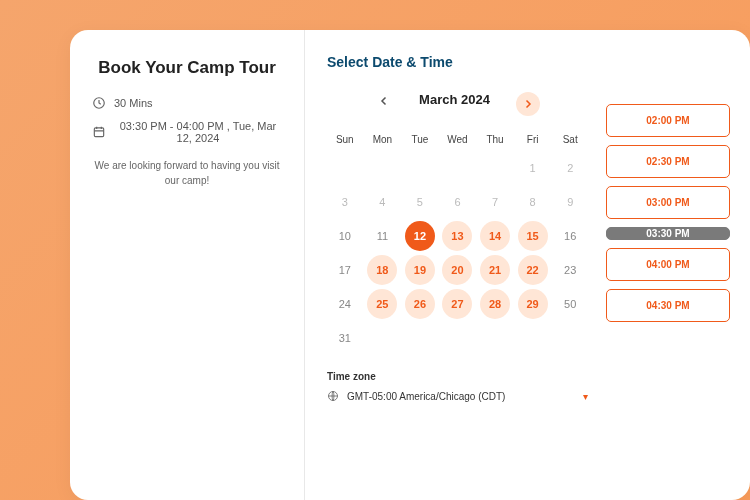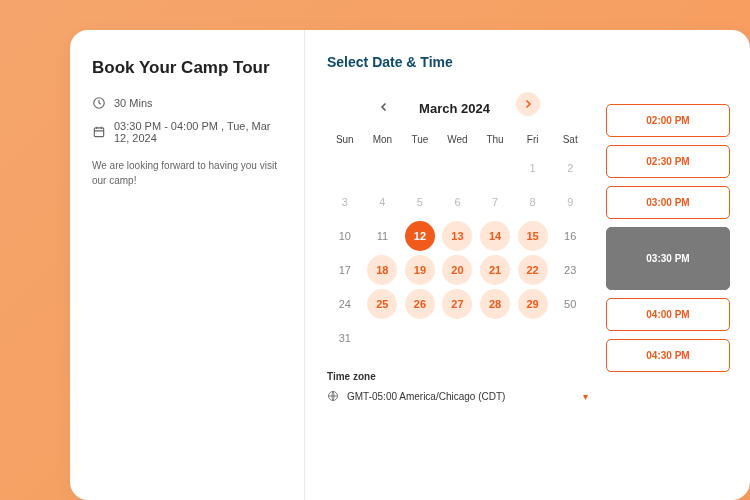--- a/index.html
+++ b/index.html
@@ -1,47 +1,47 @@
 <!DOCTYPE html>
 <html><head>
 <meta charset="utf-8">
 <style>
 * { margin: 0; padding: 0; box-sizing: border-box; font-family: -apple-system, BlinkMacSystemFont, 'Segoe UI', Arial, sans-serif; }
 body { width: 750px; height: 500px; background: linear-gradient(135deg, #f5a56c 0%, #f89b5a 100%); padding: 30px 0 0 70px; overflow: hidden; }
 .card { background: #fff; border-radius: 18px; width: 680px; height: 470px; display: flex; box-shadow: 0 4px 20px rgba(0,0,0,0.05); }
-.left { width: 235px; padding: 28px 22px; border-right: 1px solid #e8e8e8; }
+.left { width: 235px; padding: 28px 22px; border-right: 1px solid #e8e8e8; text-align: center; }
 .left h2 { font-size: 17px; font-weight: 700; color: #222; margin-bottom: 18px; }
 .meta-row { display: flex; align-items: center; gap: 8px; margin-bottom: 10px; color: #555; font-size: 11px; }
 .meta-row svg { width: 14px; height: 14px; flex-shrink: 0; }
 .desc { font-size: 10px; color: #666; margin-top: 14px; line-height: 1.5; }
 .right { flex: 1; padding: 24px 20px 16px 22px; display: flex; gap: 18px; }
 .cal-col { flex: 1; }
 .cal-col h3 { font-size: 14px; font-weight: 700; color: #0c4a6e; margin-bottom: 22px; }
-.month-nav { display: flex; align-items: flex-end; justify-content: center; gap: 26px; margin-bottom: 18px; }
+.month-nav { display: flex; align-items: flex-start; justify-content: center; gap: 26px; margin-bottom: 18px; }
 .month-nav .arrow { width: 18px; height: 18px; display: flex; align-items: center; justify-content: center; cursor: pointer; }
 .month-nav .arrow.next { background: #ffe6d6; border-radius: 50%; width: 24px; height: 24px; }
 .month-nav .arrow svg { width: 10px; height: 10px; }
 .month-label { font-size: 13px; font-weight: 600; color: #222; }
 .weekdays { display: grid; grid-template-columns: repeat(7, 1fr); gap: 2px; margin-bottom: 8px; }
 .weekdays span { font-size: 10px; font-weight: 400; color: #444; text-align: center; }
 .days { display: grid; grid-template-columns: repeat(7, 1fr); gap: 4px 2px; }
 .day { width: 30px; height: 30px; display: flex; align-items: center; justify-content: center; font-size: 11px; border-radius: 50%; margin: 0 auto; }
 .day.muted { color: #bbb; }
 .day.avail { background: #ffe6d6; color: #f05a1a; font-weight: 600; cursor: pointer; }
 .day.selected { background: #f05a1a; color: #fff; font-weight: 600; cursor: pointer; }
 .day.normal { color: #888; }
 .day.empty { visibility: hidden; }
 .tz-label { font-size: 10px; font-weight: 600; color: #333; margin-top: 18px; margin-bottom: 8px; }
 .tz-row { display: flex; align-items: center; gap: 8px; font-size: 10px; color: #333; }
 .tz-row svg { width: 12px; height: 12px; }
 .tz-caret { margin-left: auto; color: #f05a1a; font-size: 10px; }
 .slots { width: 124px; display: flex; flex-direction: column; gap: 8px; padding-top: 50px; }
 .slot { border: 1px solid #f05a1a; color: #f05a1a; font-size: 10px; font-weight: 600; text-align: center; padding: 10px 0; border-radius: 5px; cursor: pointer; background: #fff; }
 .slot-selected { display: flex; gap: 6px; }
-.slot-selected .time { background: #7a7a7a; color: #fff; border: 1px solid #7a7a7a; flex: 1; font-size: 10px; font-weight: 600; padding: 25px 0; border-radius: 5px; text-align: center; }
+.slot-selected .time { background: #7a7a7a; color: #fff; border: 1px solid #7a7a7a; flex: 1; font-size: 10px; font-weight: 600; padding: 0 0; border-radius: 5px; text-align: center; }
 .slot-selected .select-btn { background: #f05a1a; color: #fff; border: 1px solid #f05a1a; flex: 1; font-size: 10px; font-weight: 600; padding: 10px 0; border-radius: 5px; text-align: center; cursor: pointer; }
 </style>
 </head>
 <body>
 
 <div class="card">
   <div class="left">
     <h2>Book Your Camp Tour</h2>
     <div class="meta-row">
       <svg viewBox="0 0 24 24" fill="none" stroke="#666" stroke-width="2">

